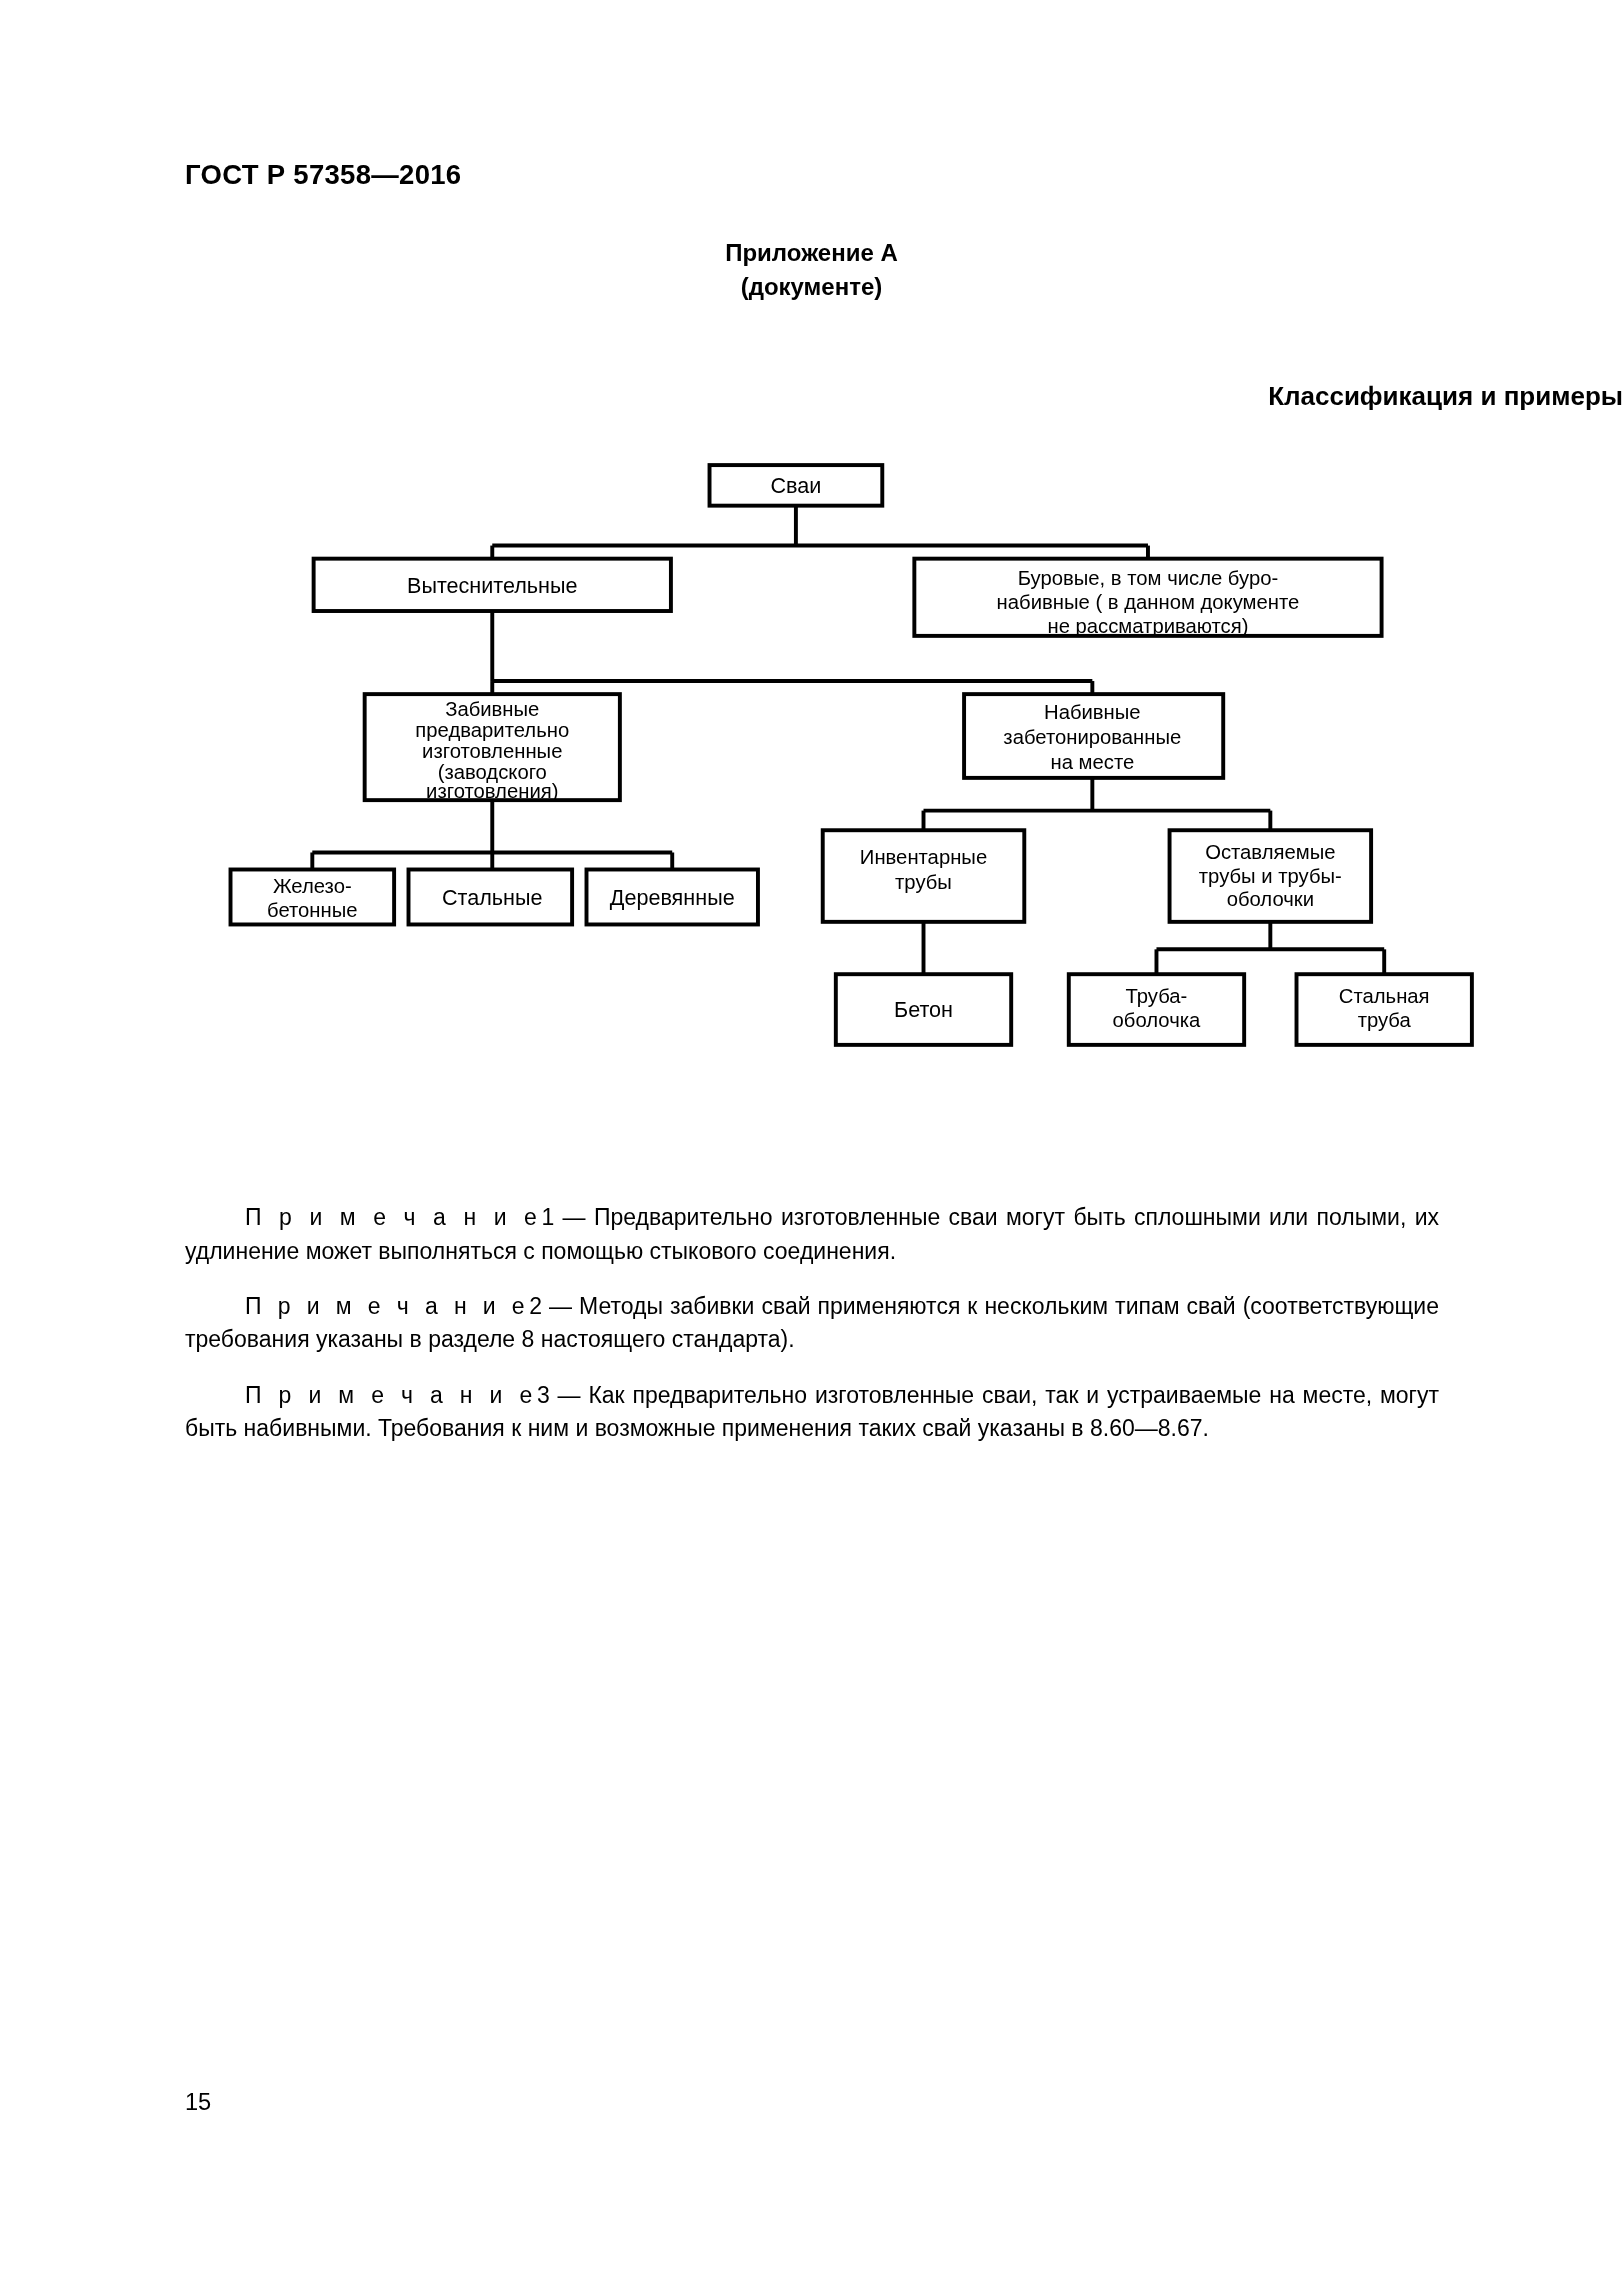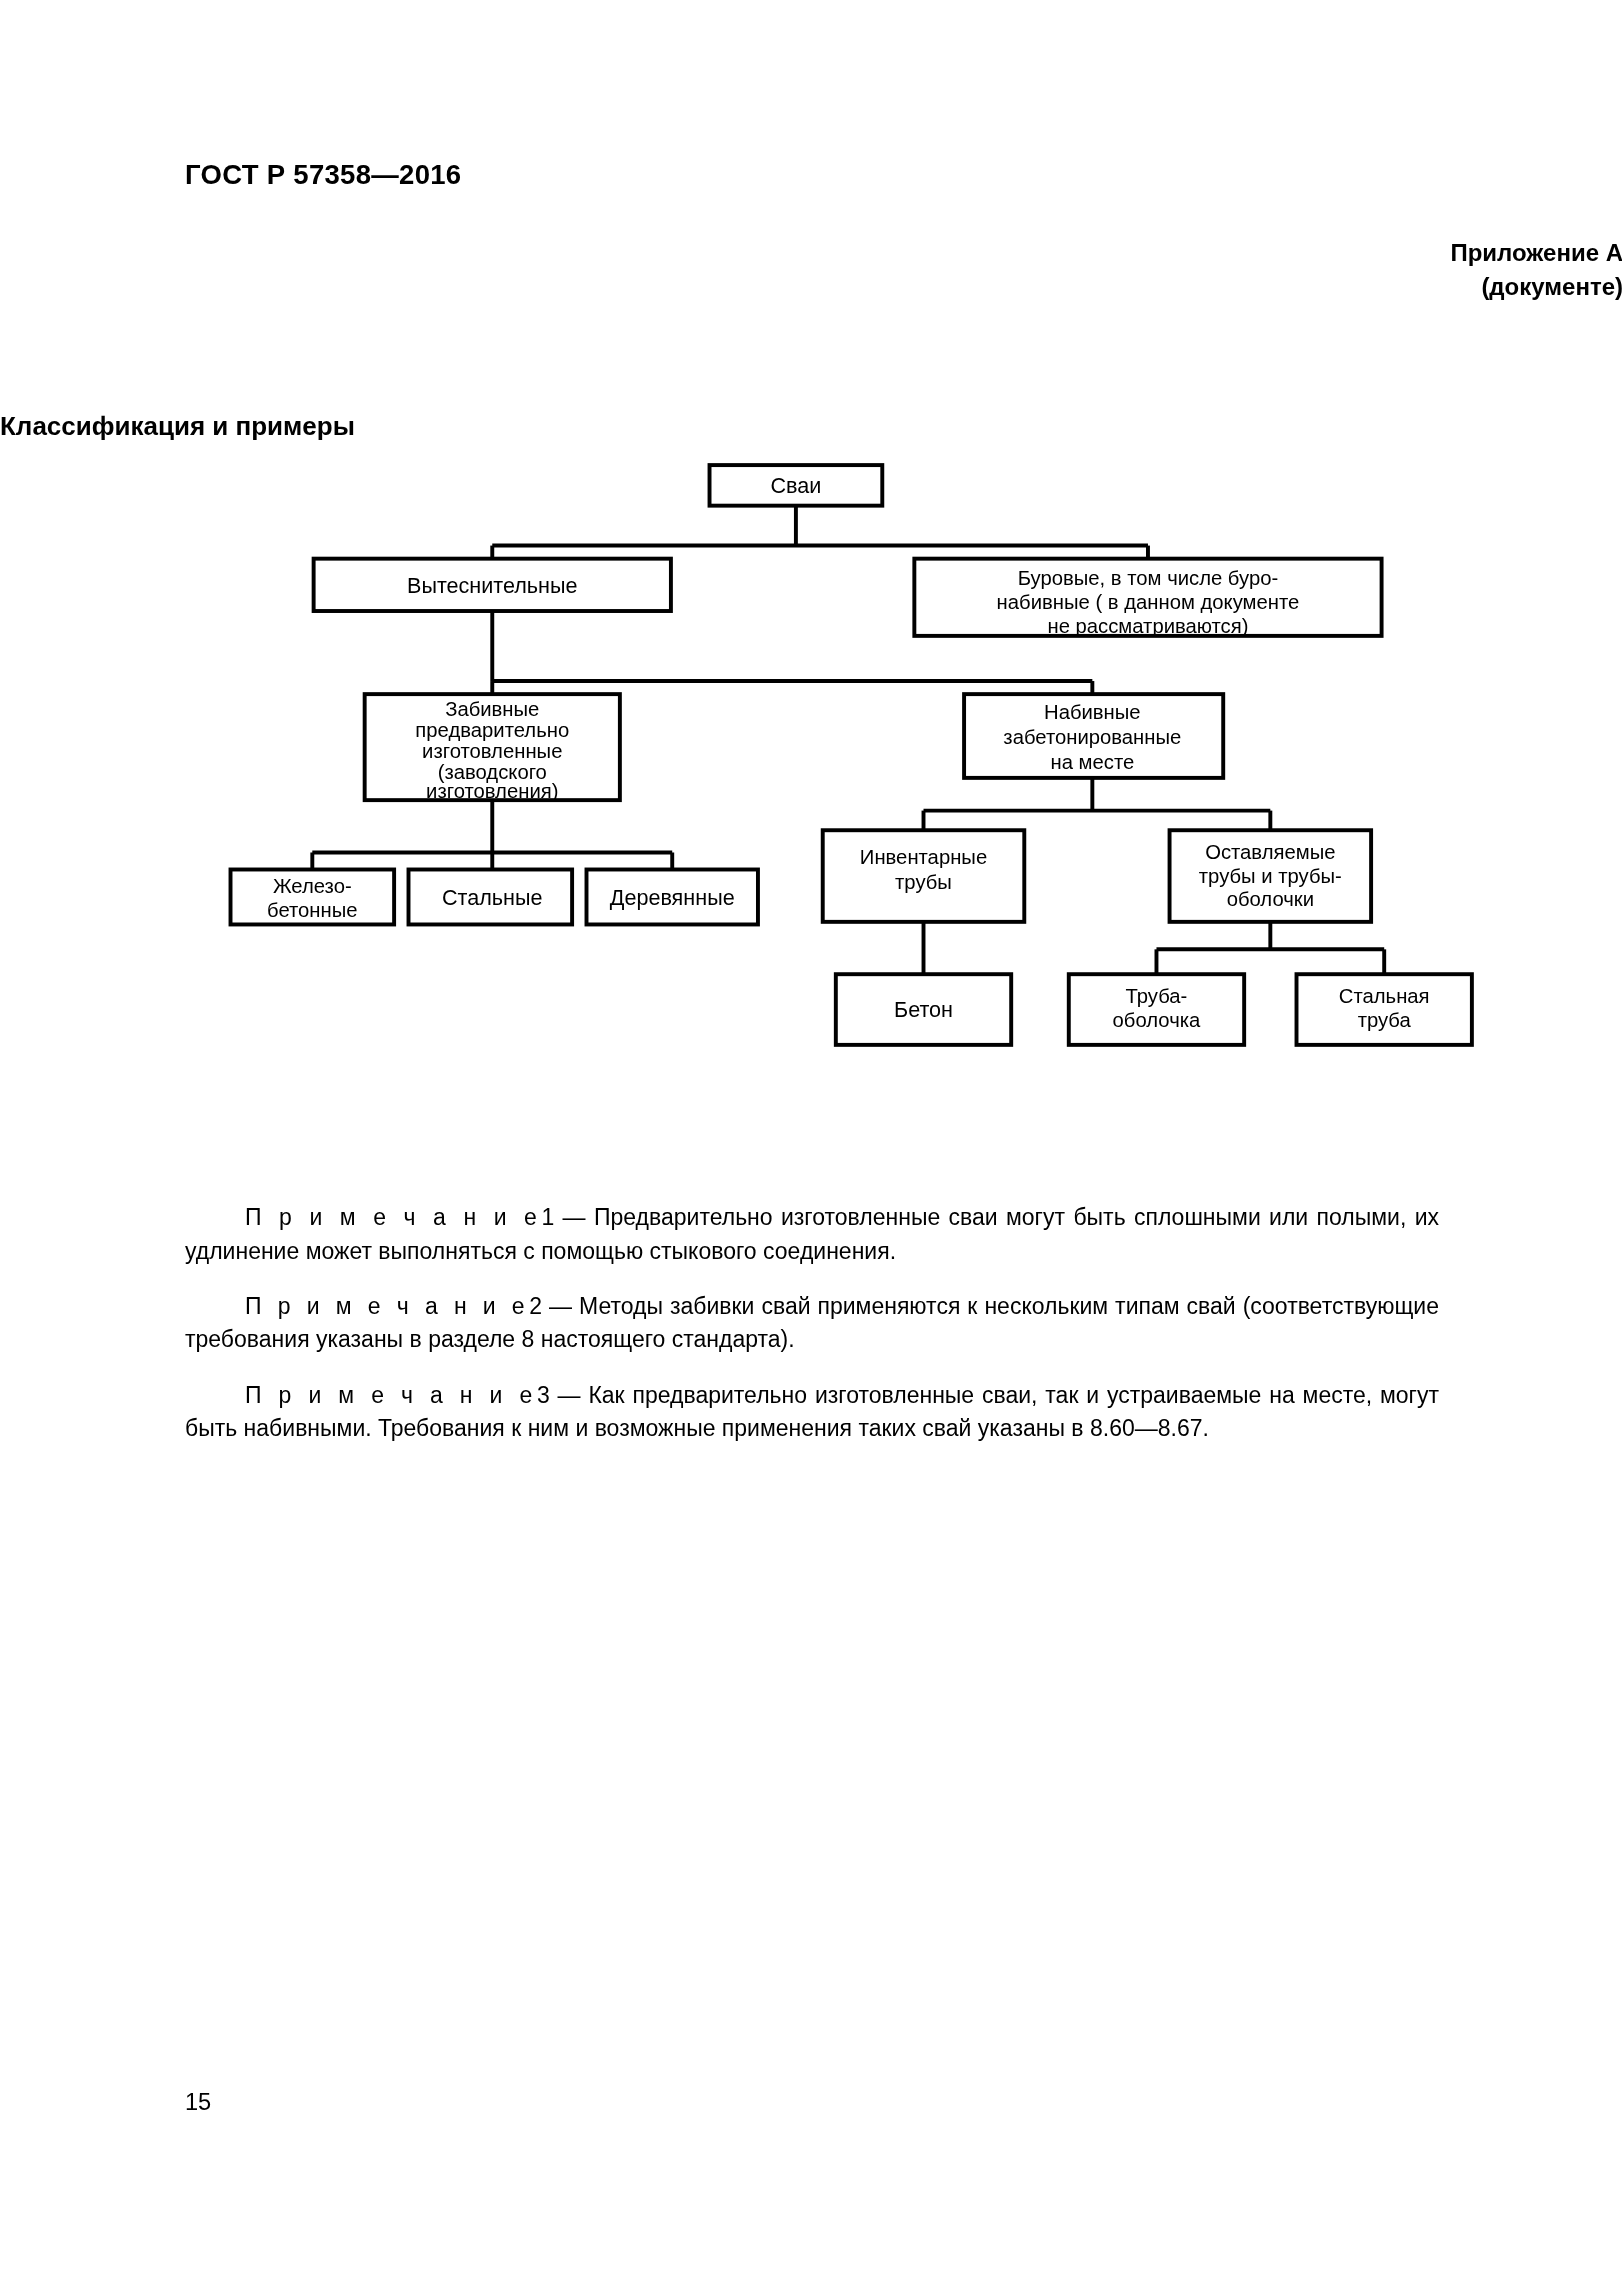--- a/index.html
+++ b/index.html
@@ -16,25 +16,25 @@
     position:absolute; left:185px; top:159px;
     font-size:27.5px; font-weight:bold; letter-spacing:0.3px;
     white-space:nowrap;
     text-align:right;
   }
 
   .appendix-block {
     position:absolute; left:0; top:236px; width:1623px;
     text-align:center; font-size:24px; font-weight:bold; line-height:1.42;
   }
-  .appendix-block div { font-weight:bold;text-align:right; }
+  .appendix-block div { font-weight:bold; }
 
   .fig-title {
     position:absolute; left:0; top:381px; width:1623px;
-    text-align:left; font-size:26px; font-weight:bold;margin-top:30px;
+    text-align:right; font-size:26px; font-weight:bold;
   }
 
   .diagram { position:absolute; left:6px; top:452px; width:1570px; height:746px; }
   .diagram svg { display:block; }
 
   .nodetext {
     font-family:"Liberation Sans", sans-serif;
     font-size:33px;
     text-anchor:middle;
     fill:#000000;

